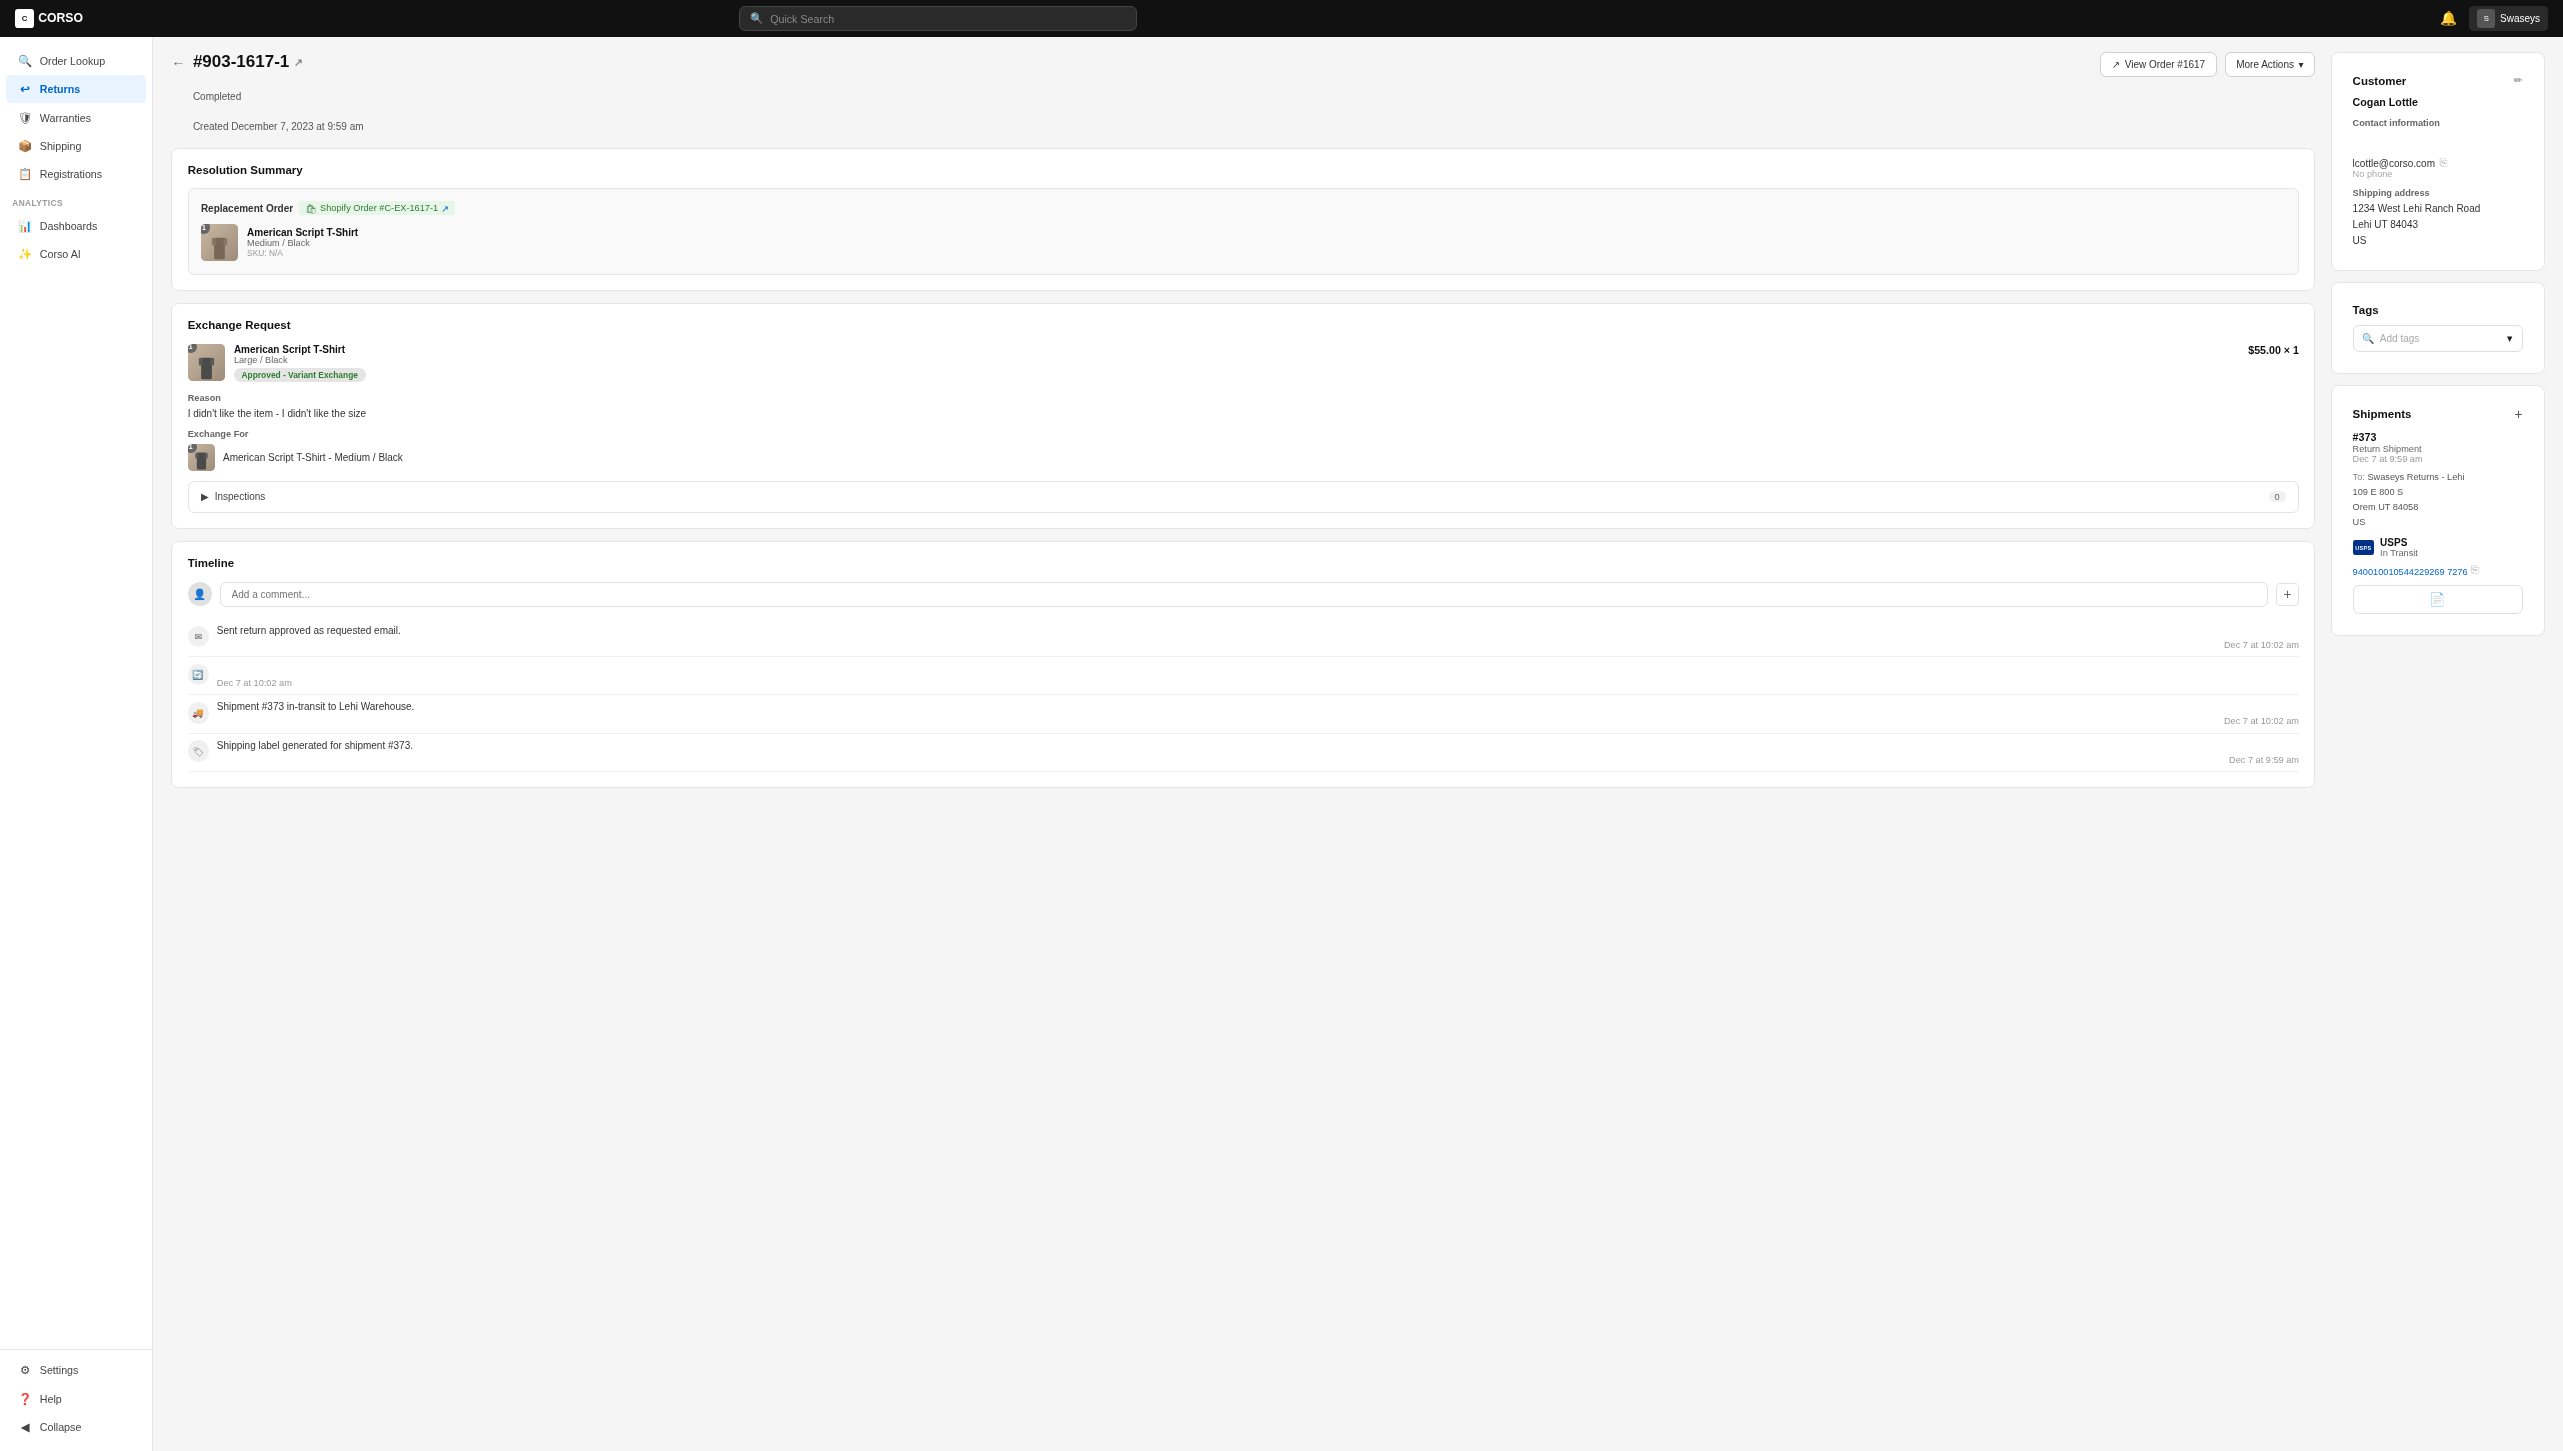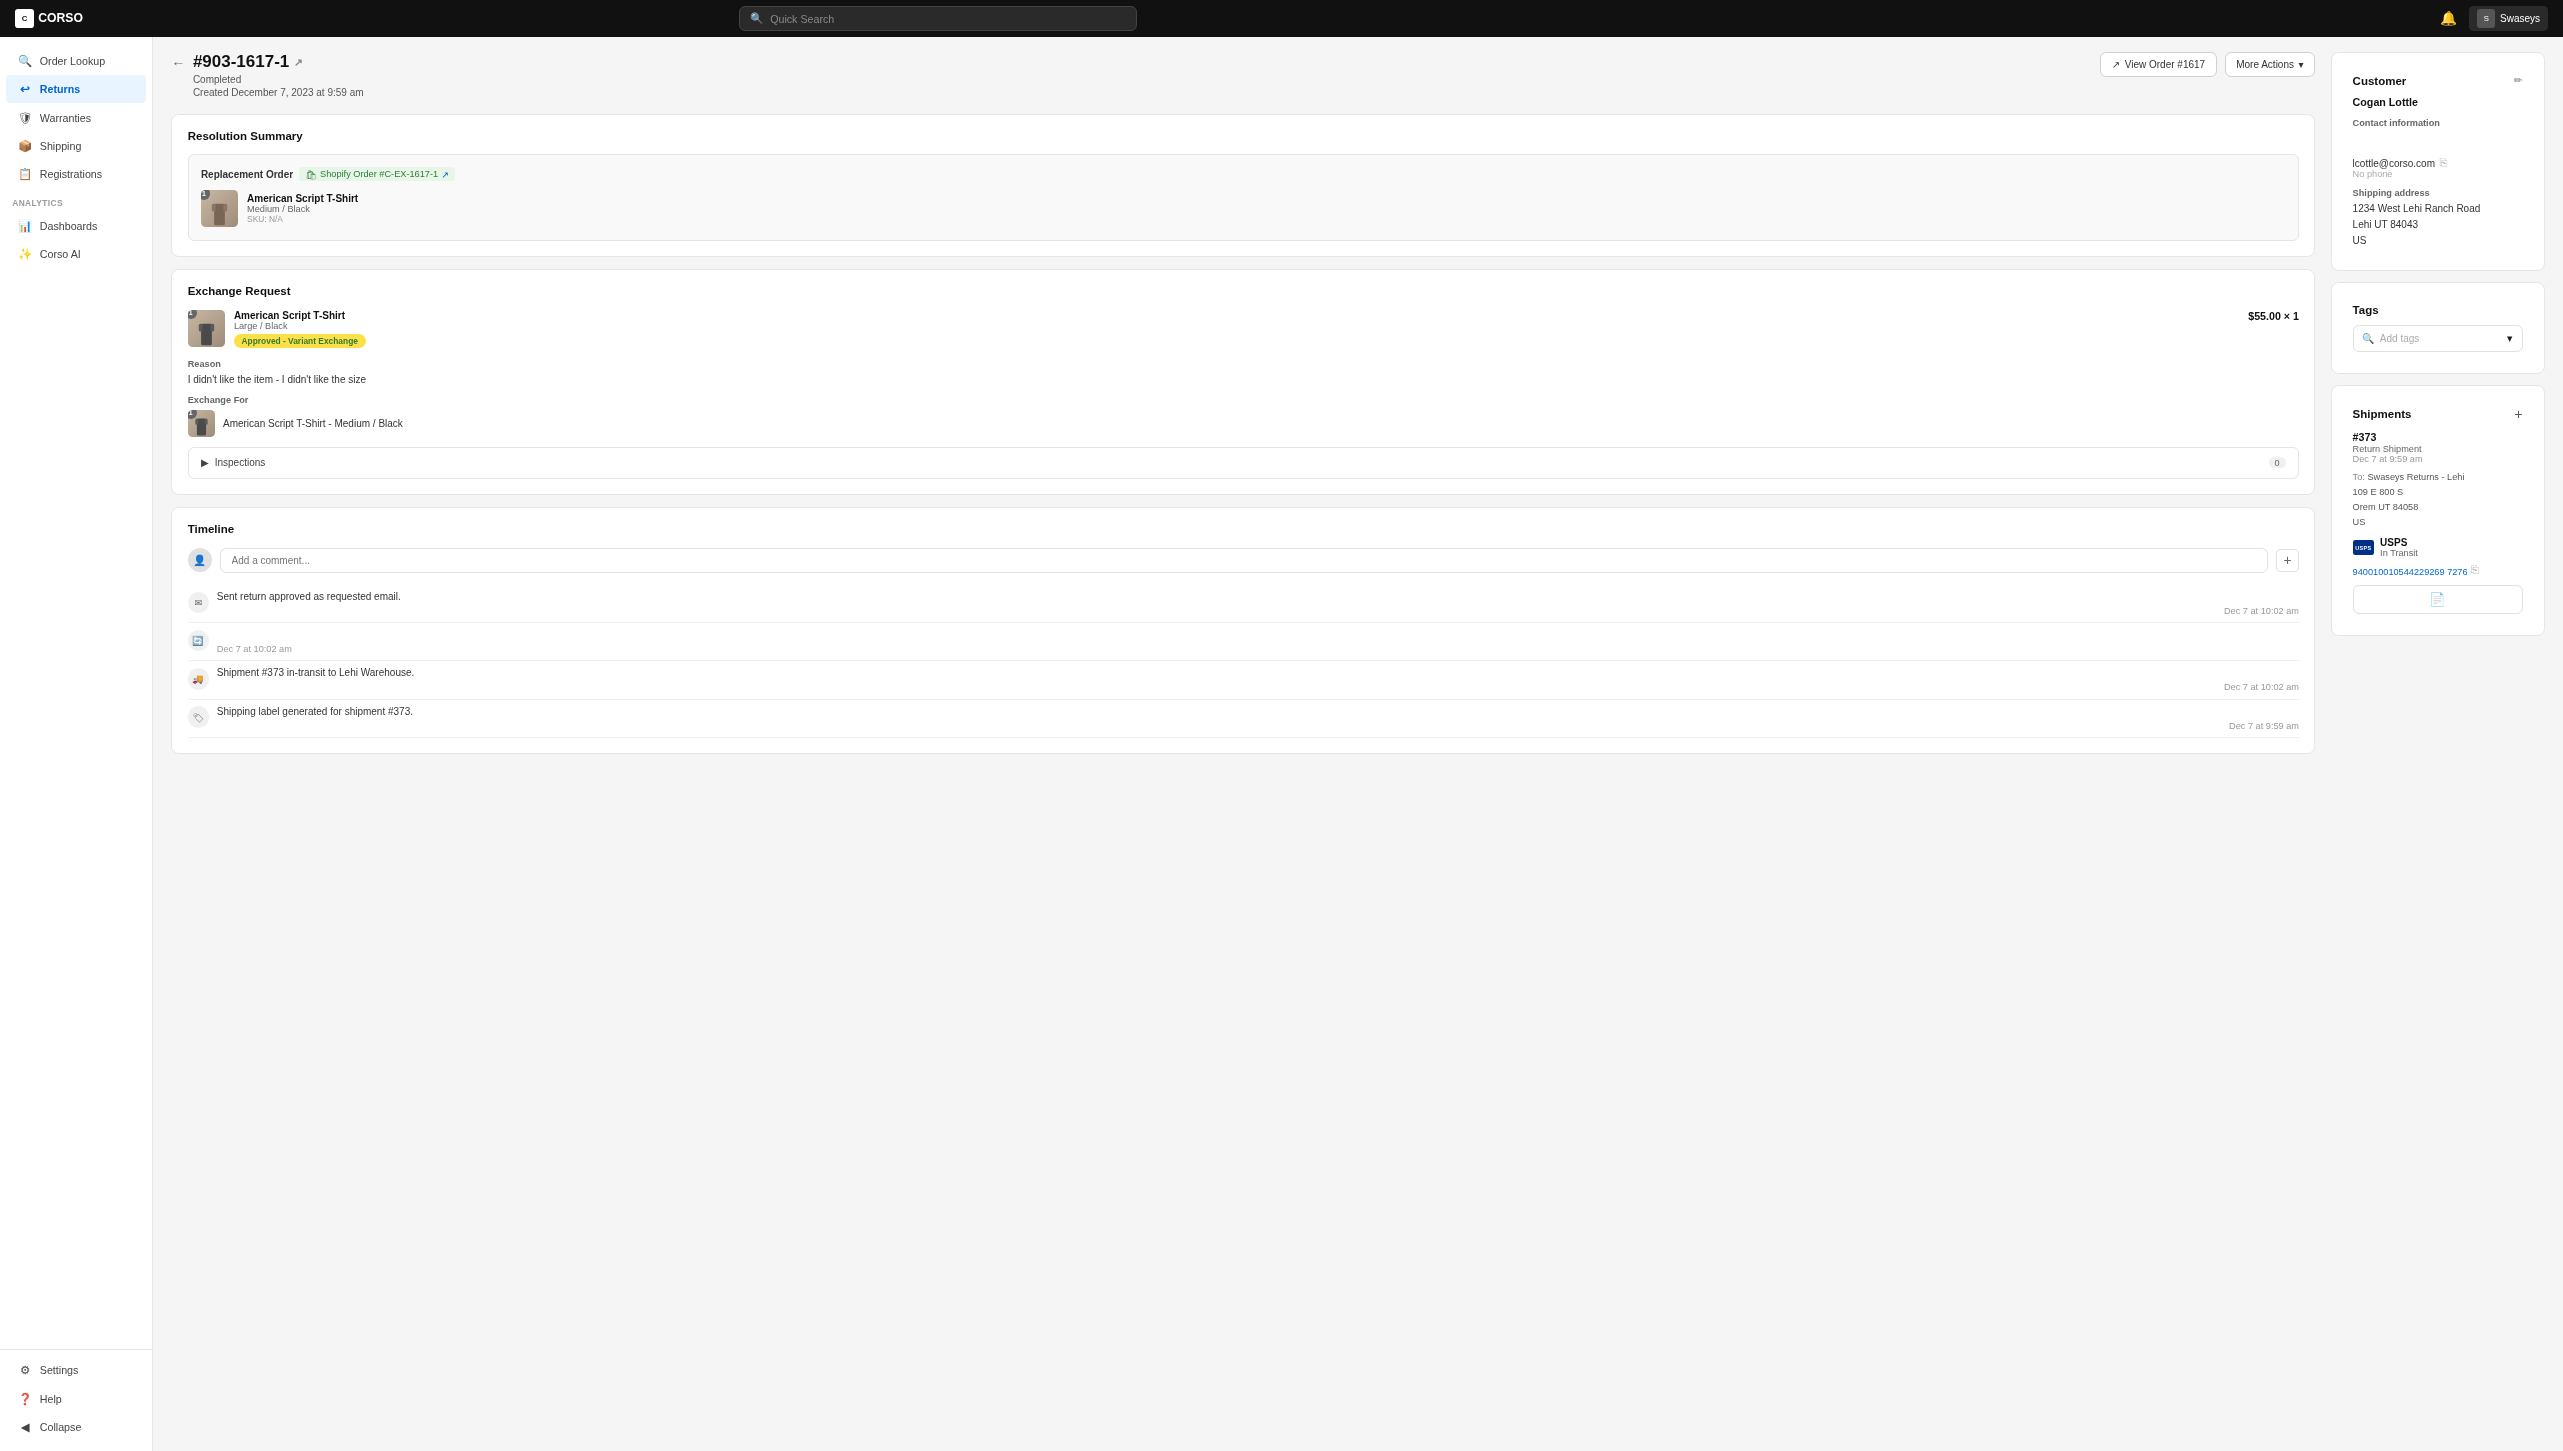--- a/index.html
+++ b/index.html
@@ -31,21 +31,21 @@
     .main { flex: 1; overflow-y: auto; padding: 15.3px 18.4px; display: flex; gap: 15.3px; }
     .main-content { flex: 1; min-width: 0; }
     .right-panel { width: 214px; flex-shrink: 0; display: flex; flex-direction: column; gap: 0; }
 
     
     .page-header { display: flex; align-items: flex-start; justify-content: space-between; margin-bottom: 15.3px; }
     .page-header-left { display: flex; align-items: flex-start; gap: 7.7px; }
     .back-btn { color: #666; cursor: pointer; font-size: 13.8px; margin-top: 1.5px; }
     .page-title { font-size: 17px; font-weight: 700; color: #111; display: flex; align-items: center; gap: 4.6px; }
     .external-link-icon { color: #888; font-size: 10.7px; cursor: pointer; }
-    .page-status { font-size: 10px; color: #555; margin-top: 2px; }
+    .page-status { font-size: 10px; color: #555; margin-top: 19px; }
     .page-header-actions { display: flex; gap: 7.7px; align-items: center; }
     .btn-secondary { border: 0.8px solid #d0d0d0; background: #fff; border-radius: 6.1px; padding: 6.1px 10.7px; font-size: 10px; cursor: pointer; display: flex; align-items: center; gap: 4.6px; color: #333; font-weight: 500; }
 
     
     .card { background: #fff; border: 0.8px solid #e5e5e5; border-radius: 7.7px; padding: 15.3px; margin-bottom: 12.2px; }
     .card-title { font-size: 11.5px; font-weight: 600; color: #111; margin-bottom: 12.2px; }
 
     
     .replacement-order { background: #f9f9f9; border: 0.8px solid #e5e5e5; border-radius: 6.1px; padding: 12.2px; }
     .replacement-header { display: flex; align-items: center; gap: 6.1px; font-size: 10px; font-weight: 600; color: #333; margin-bottom: 9.2px; }
@@ -56,21 +56,21 @@
     .item-badge { position: absolute; top: -3.1px; left: -3.1px; background: #666; color: white; width: 12.2px; height: 12.2px; border-radius: 50%; font-size: 6.9px; display: flex; align-items: center; justify-content: center; font-weight: 700; }
     .item-details { flex: 1; }
     .item-name { font-weight: 600; font-size: 10px; color: #111; }
     .item-variant { font-size: 9.2px; color: #666; }
     .item-sku { font-size: 8.4px; color: #999; }
 
     
     .exchange-item-row { display: flex; align-items: flex-start; gap: 9.2px; }
     .exchange-item-info { flex: 1; }
     .exchange-price { font-size: 10.7px; font-weight: 600; color: #111; white-space: nowrap; }
-    .badge-approved { display: inline-block; background: #fde047; color: #2e7d32; border-radius: 15.3px; padding: 2.3px 7.7px; font-size: 8.4px; font-weight: 600; margin-top: 3.1px; }
+    .badge-approved { display: inline-block; background: #e5e5e5; color: #2e7d32; border-radius: 15.3px; padding: 2.3px 7.7px; font-size: 8.4px; font-weight: 600; margin-top: 3.1px; }
     .section-label { font-size: 9.2px; font-weight: 600; color: #666; margin: 10.7px 0 4.6px; }
     .exchange-for-row { display: flex; align-items: center; gap: 7.7px; font-size: 10px; color: #333; }
 
     
     .inspections-row { display: flex; align-items: center; justify-content: space-between; border: 0.8px solid #e5e5e5; border-radius: 6.1px; padding: 9.2px 12.2px; margin-top: 9.2px; cursor: pointer; }
     .inspections-left { display: flex; align-items: center; gap: 6.1px; font-size: 10px; color: #444; font-weight: 500; }
     .inspections-count { background: #f0f0f0; color: #666; border-radius: 9.2px; padding: 0.8px 6.1px; font-size: 9.2px; }
 
     
     .timeline-input-row { display: flex; align-items: center; gap: 7.7px; margin-bottom: 12.2px; }

